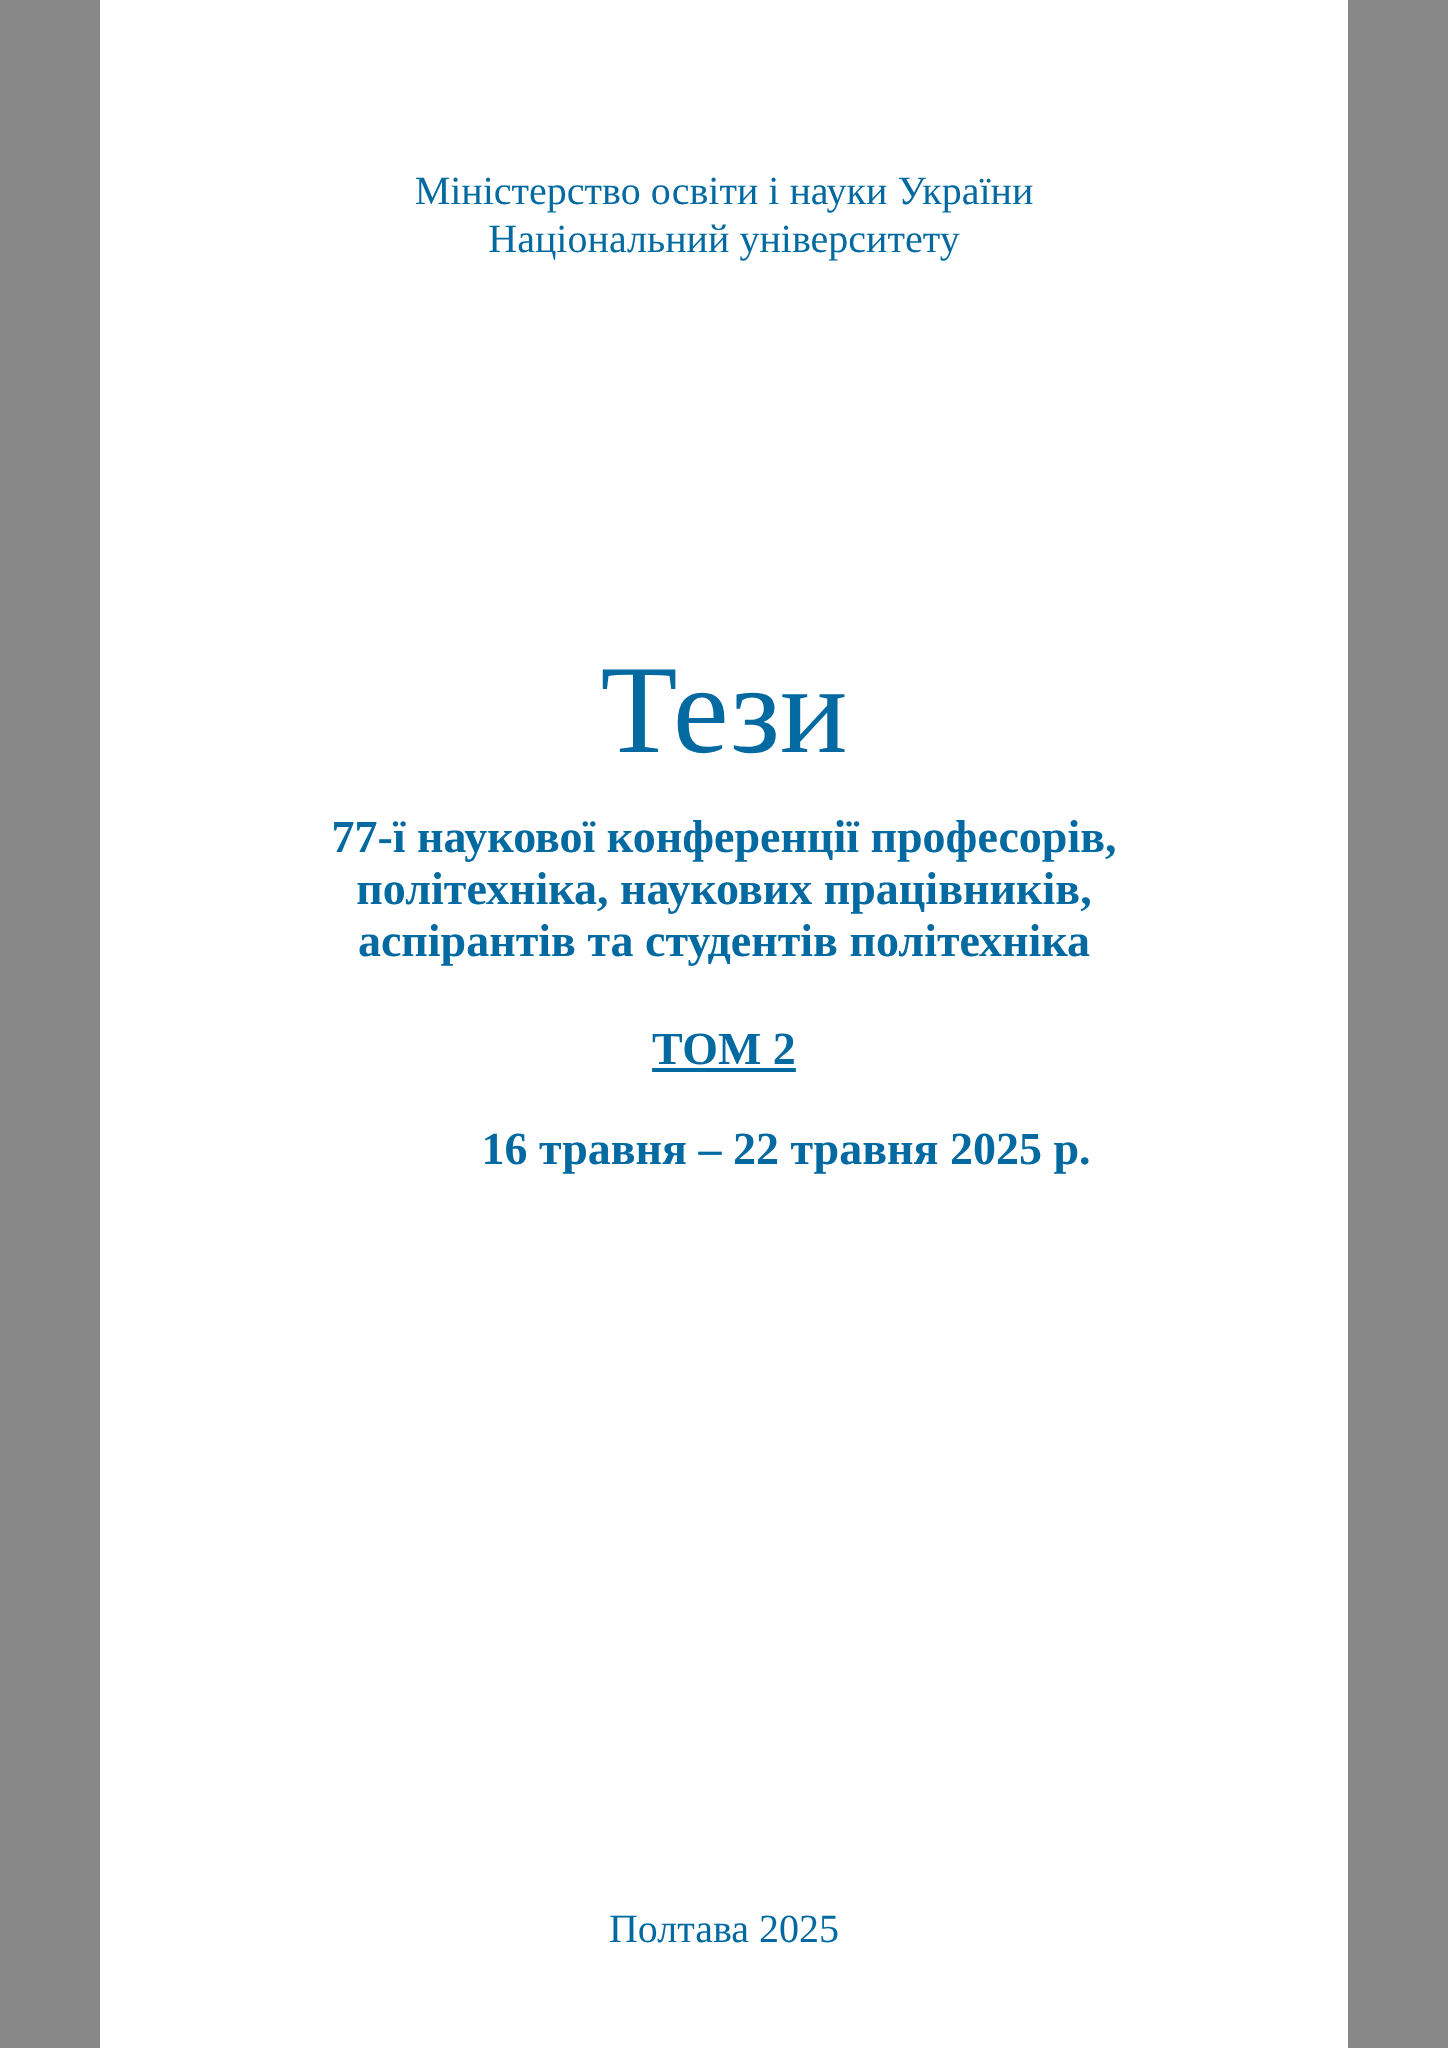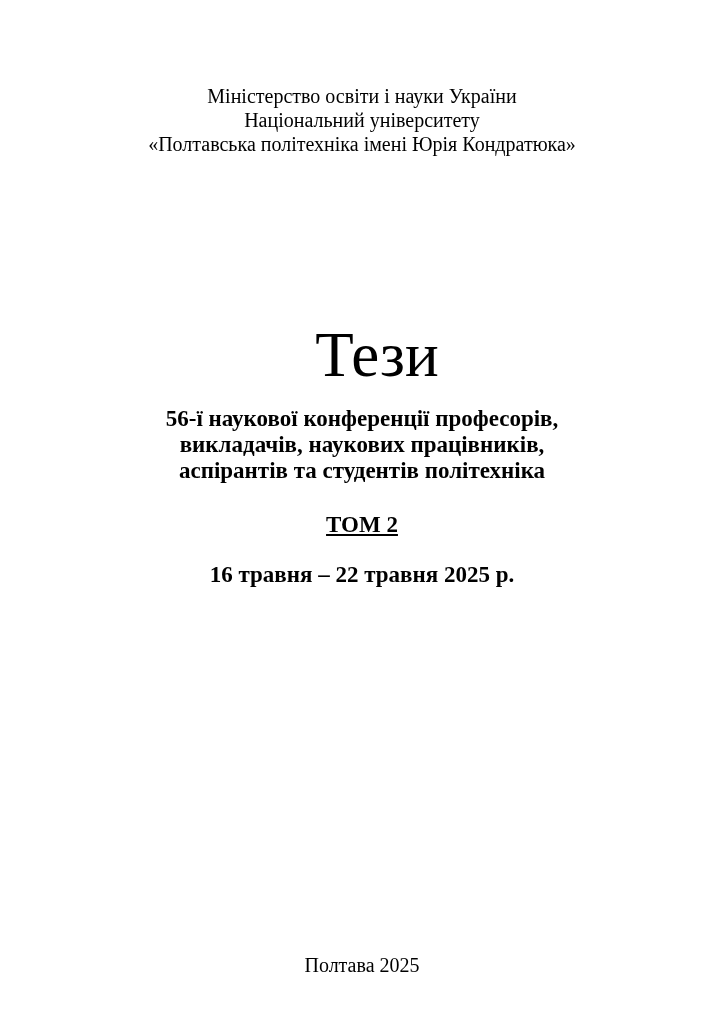--- a/index.html
+++ b/index.html
@@ -2,90 +2,89 @@
 <html lang="uk"><head>
 <meta charset="utf-8">
 <style>
   html, body {
     margin: 0;
     padding: 0;
     background: #888;
   }
   .page {
     position: relative;
-    width: 724px;
+    width: 624px;
     height: 1024px;
     margin: 0 auto;
     background: #ffffff;
     font-family: "Liberation Serif", "DejaVu Serif", serif;
-    color: #000000;
+    color: #0369a1;
     overflow: hidden;
   }
   .centered {
     position: absolute;
     left: 0;
     width: 100%;
     text-align: center;
   }
   .header-block {
     top: 84px;
     font-size: 20px;
     line-height: 24px;
     font-weight: 400;
   }
   .main-title {
     top: 322px;
     font-size: 63px;
     line-height: 66px;
     font-weight: 400;
-    margin-left: 15px;
   }
   .subtitle-block {
     top: 406px;
     font-size: 23px;
     line-height: 26px;
     font-weight: 700;
   }
   .volume-line {
     top: 512px;
     font-size: 23px;
     line-height: 26px;
     font-weight: 700;
     text-decoration: underline;
   }
   .dates-line {
     top: 562px;
     font-size: 23px;
     line-height: 26px;
     font-weight: 700;
+    padding-left: 31px;
   }
   .footer-line {
     top: 953px;
     font-size: 20px;
     line-height: 24px;
     font-weight: 400;
     text-align: center;
   }
 </style>
 </head>
 <body>
 
 <div class="page">
 
   <div class="centered header-block">
     <div>Міністерство освіти і науки України</div>
     <div>Національний університету</div>
-    <div>«Полтавська політехніка імені Юрія Кондратюка»</div>
   </div>
 
   <div class="centered main-title">Тези</div>
 
   <div class="centered subtitle-block">
-    <div>56-ї наукової конференції професорів,</div>
-    <div>викладачів, наукових працівників,</div>
+    <div>77-ї наукової конференції професорів,</div>
+    <div>політехніка, наукових працівників,</div>
     <div>аспірантів та студентів політехніка</div>
   </div>
 
   <div class="centered volume-line">ТОМ 2</div>
 
   <div class="centered dates-line">16 травня – 22 травня 2025 р.</div>
 
   <div class="centered footer-line">Полтава 2025</div>
 
 </div>

